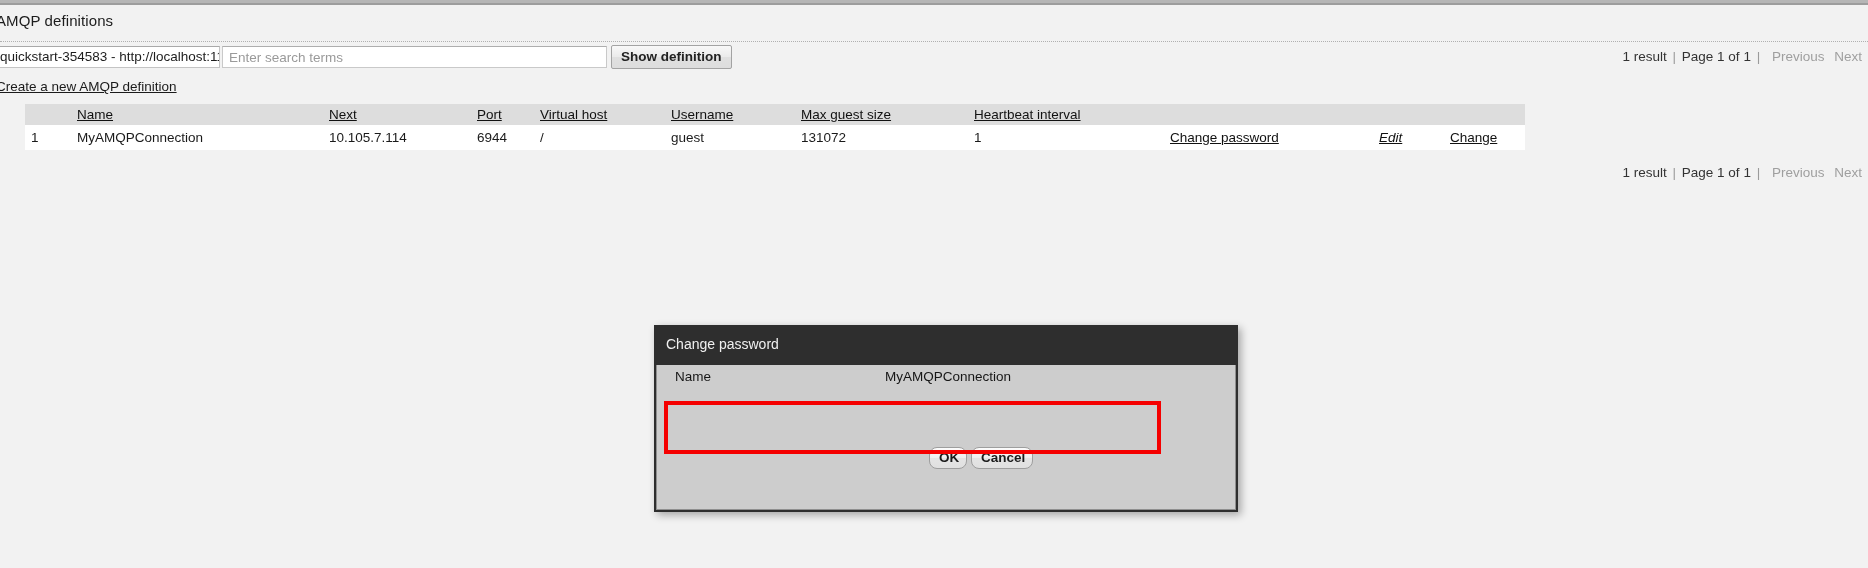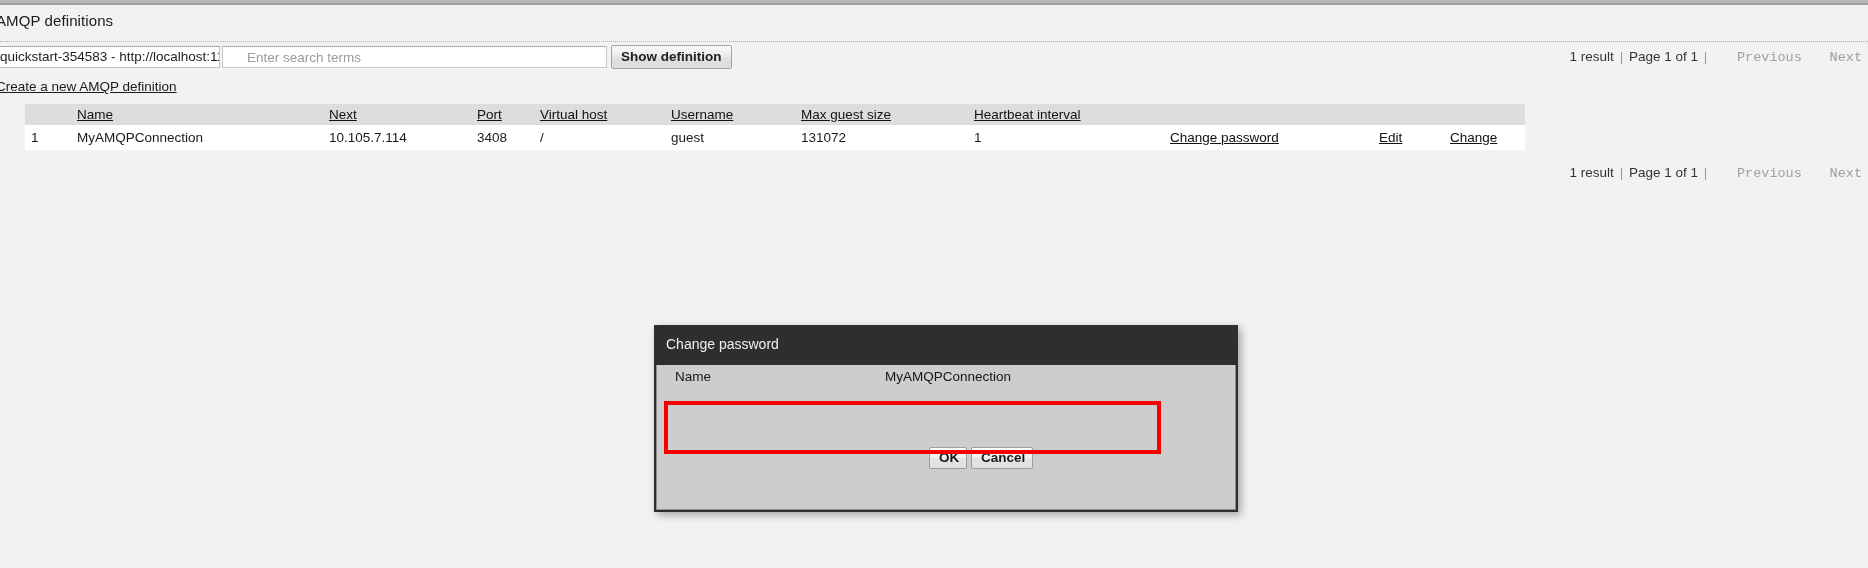--- a/index.html
+++ b/index.html
@@ -75,21 +75,21 @@
   .search-input {
     position: absolute;
     left: 222px; top: 0;
     width: 385px; height: 22px;
     background: #ffffff;
     border: 1px solid #c9c9c9;
     border-top-color: #aeaeae;
     font-size: 13.5px;
     color: #9a9a9a;
     line-height: 20px;
-    padding-left: 24px;
+    padding-left: 6px;
     font-family: "Liberation Sans", sans-serif;
     outline: none;
   }
   .search-input::placeholder { color: #9a9a9a; opacity: 1; }
 
   .show-def-btn {
     position: absolute;
     left: 611px; top: -1px;
     height: 24px;
     padding: 0 9px;
@@ -109,21 +109,21 @@
   .pager {
     position: absolute;
     right: 6px;
     font-size: 13.5px;
     color: #333333;
     white-space: nowrap;
   }
   .pager-top { top: 49px; }
   .pager-bottom { top: 165px; }
   .pager .sep { color: #9b9b9b; margin: 0 2px; }
-  .pager .nav-disabled { color: #9f9f9f; margin-left: 24px; font-family: Liberation Mono, monospace; }
+  .pager .nav-disabled { color: #9f9f9f; margin-left: 6px; }
 
   
   .create-link {
     position: absolute;
     left: -4px; top: 79px;
     font-size: 13.5px;
     color: #1b1b1b;
     text-decoration: underline;
     cursor: pointer;
     white-space: nowrap;
@@ -165,21 +165,21 @@
   }
   .col-idx   { width: 52px;  padding-left: 6px !important; }
   .col-name  { width: 252px; }
   .col-host  { width: 148px; }
   .col-port  { width: 63px;  }
   .col-vhost { width: 131px; }
   .col-user  { width: 130px; }
   .col-frame { width: 173px; }
   .col-hb    { width: 196px; }
   .col-chg   { width: 209px; }
-  .col-edit  { width: 71px;  }
+  .col-edit  { width: 71px; font-style: italic;  }
   .col-del   { width: 75px;  }
   .modal-wrap {
     position: absolute;
     left: 654px; top: 325px;
     width: 584px; height: 187px;
     background: #2e2e2e;
     box-shadow: 3px 3px 8px rgba(0,0,0,0.32);
   }
   .modal-title {
     position: absolute;
@@ -243,21 +243,21 @@
     left: 0; top: 82px;
     width: 580px; height: 26px;
   }
   .dlg-btn {
     position: absolute;
     top: 0;
     height: 22px;
     padding: 0 9px;
     background: linear-gradient(to bottom, #fbfbfb 0%, #efefef 48%, #e4e4e4 52%, #e0e0e0 100%);
     border: 1px solid #9e9e9e;
-    border-radius: 2px;
+    border-radius: 8px;
     font-family: "Liberation Sans", sans-serif;
     font-size: 13.5px;
     font-weight: bold;
     color: #1b1b1b;
     line-height: 20px;
     cursor: pointer;
     white-space: nowrap;
   }
   .btn-ok     { left: 272px; width: 38px; }
   .btn-cancel { left: 314px; width: 62px; }
@@ -315,21 +315,21 @@
         <th class="col-chg"></th>
         <th class="col-edit"></th>
         <th class="col-del"></th>
       </tr>
     </thead>
     <tbody>
       <tr>
         <td class="col-idx">1</td>
         <td class="col-name">MyAMQPConnection</td>
         <td class="col-host">10.105.7.114</td>
-        <td class="col-port">3408</td>
+        <td class="col-port">6944</td>
         <td class="col-vhost">/</td>
         <td class="col-user">guest</td>
         <td class="col-frame">131072</td>
         <td class="col-hb">1</td>
         <td class="col-chg"><a class="rowlink">Change password</a></td>
         <td class="col-edit"><a class="rowlink">Edit</a></td>
         <td class="col-del"><a class="rowlink">Change</a></td>
       </tr>
     </tbody>
   </table>

